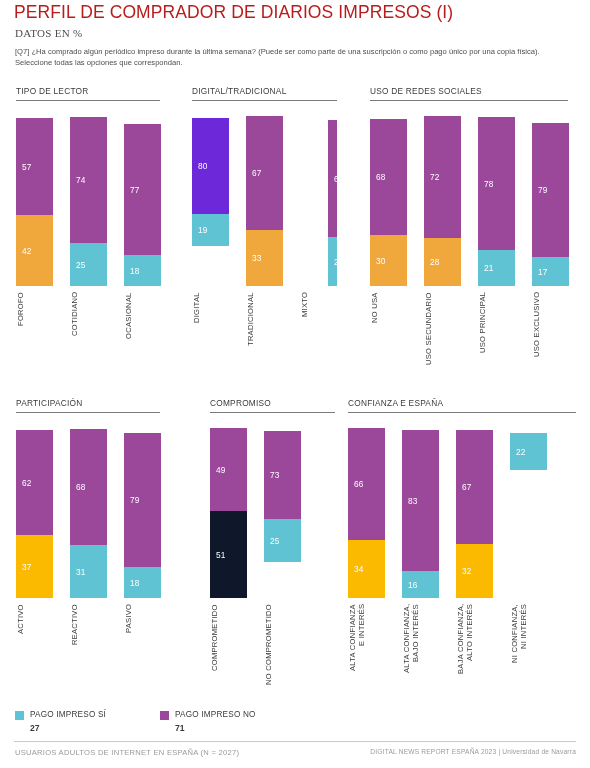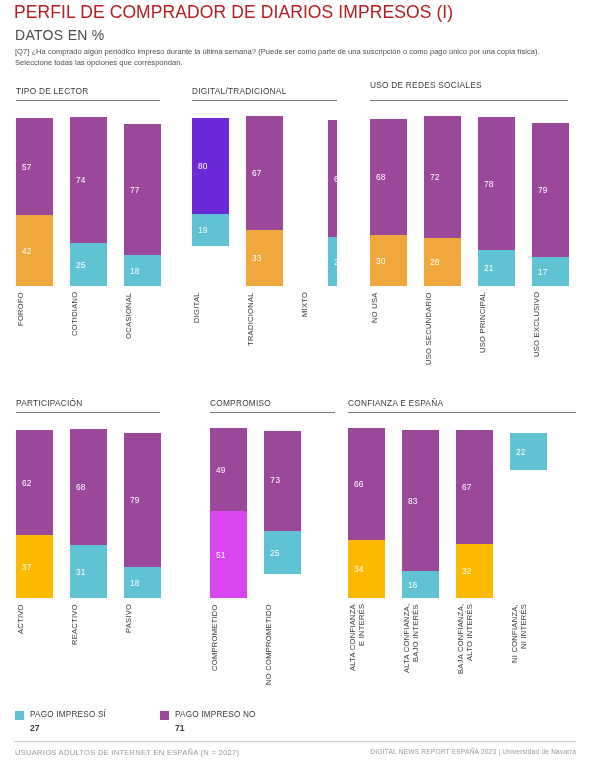--- a/index.html
+++ b/index.html
@@ -16,21 +16,21 @@
 
   
   .title{
     position:absolute;left:14px;top:2px;
     font-size:17.5px;letter-spacing:.1px;
     color:#b91c1c;font-weight:400;
     white-space:nowrap;
   }
   .subtitle{
     position:absolute;left:15px;top:27px;
-    font-size:14px;letter-spacing:.3px;color:#4d4d4d;
+    font-size:11px;letter-spacing:.3px;color:#4d4d4d;font-family:Liberation Serif, serif;
   }
   .question{
     position:absolute;left:15px;top:46px;width:562px;
     font-size:7.6px;line-height:1.45;color:#4d4d4d;
   }
 
   
   .sec-title{
     position:absolute;font-size:8.3px;letter-spacing:.25px;color:#3a3a3a;
     white-space:nowrap;
@@ -137,21 +137,21 @@
       <div class="cat" style="left: 246px; top: 292px; width: 37px; height: 82px;">TRADICIONAL</div>
       <div class="bar" style="left: 300px; top: 120px; width: 37px; height: 166px; padding-left: 28px;">
         <div class="seg" style="height: 117px; background: rgb(155, 72, 155);">
           <span>69</span>
         </div>
         <div class="seg" style="height: 49px; background: rgb(95, 195, 212);">
           <span>29</span>
         </div>
       </div>
       <div class="cat" style="left: 300px; top: 292px; width: 37px; height: 82px;">MIXTO</div>
-      <div class="sec-title" style="left: 370px; top: 80px; text-align: center;">USO DE REDES SOCIALES</div>
+      <div class="sec-title" style="left: 370px; top: 86px; text-align: center;">USO DE REDES SOCIALES</div>
       <div class="sec-rule" style="left: 370px; top: 100px; width: 198px;"></div>
       <div class="bar" style="left: 370px; top: 119px; width: 37px; height: 167px;">
         <div class="seg" style="height: 116px; background: rgb(155, 72, 155);">
           <span>68</span>
         </div>
         <div class="seg" style="height: 51px; background: rgb(240, 167, 60);">
           <span>30</span>
         </div>
       </div>
       <div class="cat" style="left: 370px; top: 292px; width: 37px; height: 82px;">NO USA</div>
@@ -210,27 +210,27 @@
           <span>18</span>
         </div>
       </div>
       <div class="cat" style="left: 124px; top: 604px; width: 37px; height: 82px;">PASIVO</div>
       <div class="sec-title" style="left: 210px; top: 398px;">COMPROMISO</div>
       <div class="sec-rule" style="left: 210px; top: 412px; width: 125px;"></div>
       <div class="bar" style="left: 210px; top: 428px; width: 37px; height: 170px;">
         <div class="seg" style="height: 83px; background: rgb(155, 72, 155);">
           <span>49</span>
         </div>
-        <div class="seg" style="height: 87px; background: #d946ef;">
+        <div class="seg" style="height: 87px; background: #0f172a;">
           <span>51</span>
         </div>
       </div>
       <div class="cat" style="left: 210px; top: 604px; width: 37px; height: 82px;">COMPROMETIDO</div>
       <div class="bar" style="left: 264px; top: 431px; width: 37px; height: 167px;">
-        <div class="seg" style="height: 100px; background: rgb(155, 72, 155); font-family: Liberation Mono, monospace;">
+        <div class="seg" style="height: 88px; background: rgb(155, 72, 155);">
           <span>73</span>
         </div>
         <div class="seg" style="height: 43px; background: rgb(95, 195, 212);">
           <span>25</span>
         </div>
       </div>
       <div class="cat" style="left: 264px; top: 604px; width: 37px; height: 82px;">NO COMPROMETIDO</div>
       <div class="sec-title" style="left: 348px; top: 398px;">CONFIANZA E ESPAÑA</div>
       <div class="sec-rule" style="left: 348px; top: 412px; width: 228px;"></div>
       <div class="bar" style="left: 348px; top: 428px; width: 37px; height: 170px;">

